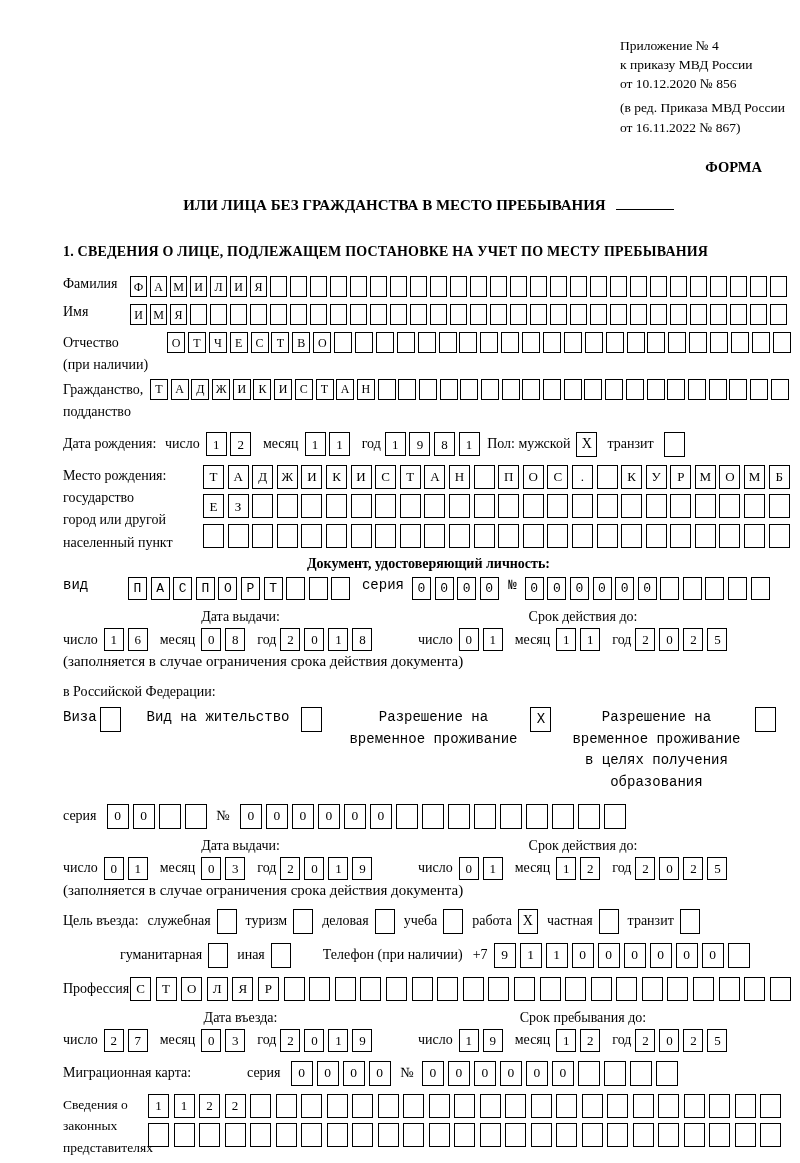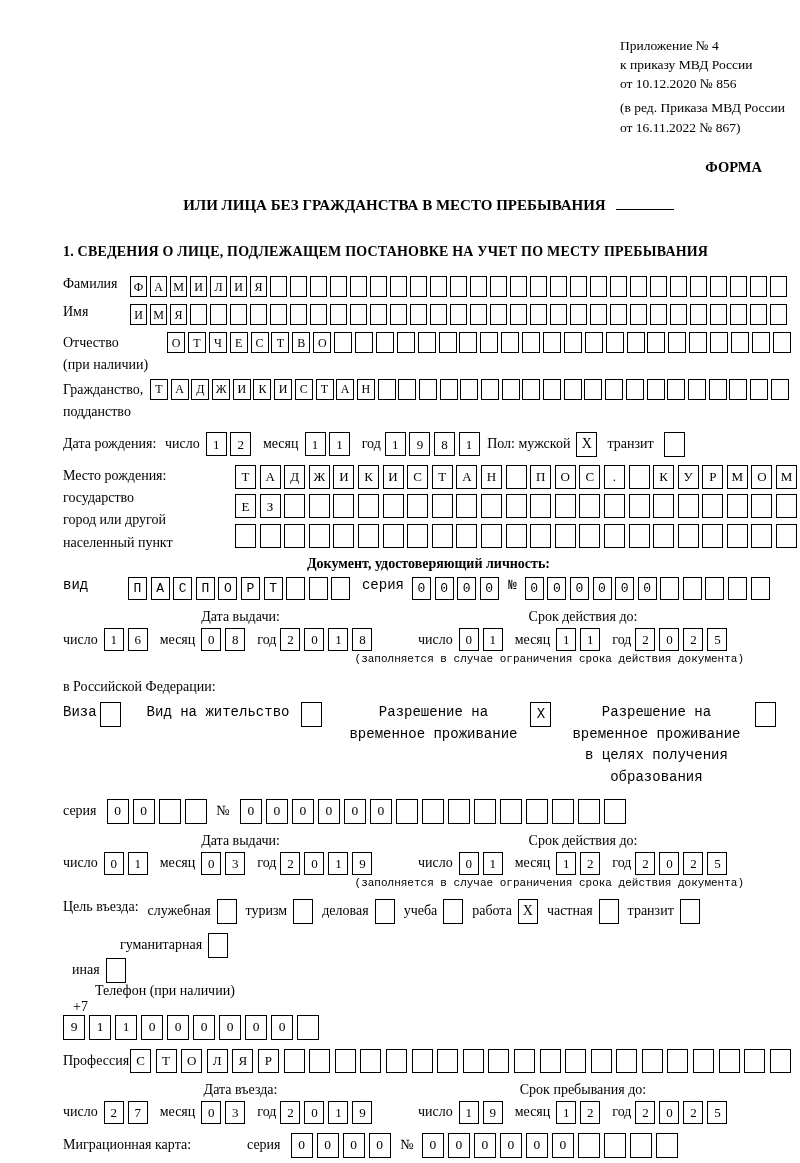--- a/index.html
+++ b/index.html
@@ -52,21 +52,21 @@
 
   
   .dheads{display:flex;margin-top:9px;}
   .dh-left{width:355px;text-align:center;flex:none;}
   .dh-right{width:330px;text-align:center;flex:none;}
   .dvals{display:flex;align-items:center;margin-top:3px;}
   .dgroup{display:flex;align-items:center;flex:none;}
   .dg-left{width:355px;}
   .dgroup .lbl{margin-right:6px;}
   .dgroup .boxes{margin-right:8px;}
-  .note{font-size:11px;text-align:right;padding-right:50px;margin-top:2px;font-family:Liberation Mono, monospace;}
+  .note{font-size:15px;padding-right:50px;margin-top:2px;}
   .doc-heading{font-weight:bold;text-align:center;margin-top:8px;font-size:14px;}
 
   
   .opts{display:flex;align-items:flex-start;margin-top:3px;font-family:Liberation Mono, monospace;}
   .opt{display:flex;align-items:flex-start;}
   .opt .olabel{line-height:1.55;}
   .opt-c{text-align:center;}
   .ow175{width:178px;} .ow185{width:182px;}
 
   .purpose .pair{display:flex;align-items:center;margin-left:9px;}
@@ -275,21 +275,21 @@
           <span class="cell">8</span>
           <span class="cell">1</span>
         </span>
     </span>
     <span class="lbl">Пол: мужской</span>
     <span class="cbox gap6">X</span>
     <span class="lbl gap10">транзит</span>
     <span class="cbox gap10"></span>
   </div>
 
-  <div class="row" style="margin-top:8px;gap:32px;">
+  <div class="row" style="margin-top:8px;">
     <span class="mlabels w140">
         <div>Место рождения:</div>
         <div>государство</div>
         <div>город или другой</div>
         <div>населенный пункт</div>
       </span>
     <span class="boxstack">
       <span class="boxes c21">
           <span class="cell">Т</span>
           <span class="cell">А</span>
@@ -546,21 +546,21 @@
       <span class="boxes">
           <span class="cell">2</span>
           <span class="cell">0</span>
           <span class="cell">2</span>
           <span class="cell">5</span>
         </span>
     </span>
   </div>
   <div class="note">(заполняется в случае ограничения срока действия документа)</div>
 
-  <div class="row purpose" style="margin-top:10px;">
+  <div class="row purpose" style="align-items:center;margin-top:10px;">
     <span class="lbl">Цель въезда:</span>
     <span class="pair">
         <span>служебная</span>
         <span class="cbox"></span>
       </span>
     <span class="pair">
         <span>туризм</span>
         <span class="cbox"></span>
       </span>
     <span class="pair">
@@ -578,21 +578,21 @@
     <span class="pair">
         <span>частная</span>
         <span class="cbox"></span>
       </span>
     <span class="pair">
         <span>транзит</span>
         <span class="cbox"></span>
       </span>
   </div>
 
-  <div class="row purpose" style="align-items:flex-start;margin-top:9px;flex-direction:column;">
+  <div class="row purpose" style="align-items:center;margin-top:9px;">
     <span class="pair row2indent" style="margin-left:57px;">
         <span>гуманитарная</span>
         <span class="cbox"></span>
       </span>
     <span class="pair">
         <span>иная</span>
         <span class="cbox"></span>
       </span>
     <span class="lbl" style="margin-left:32px;">Телефон (при наличии)</span>
     <span class="phone-prefix">+7</span>

